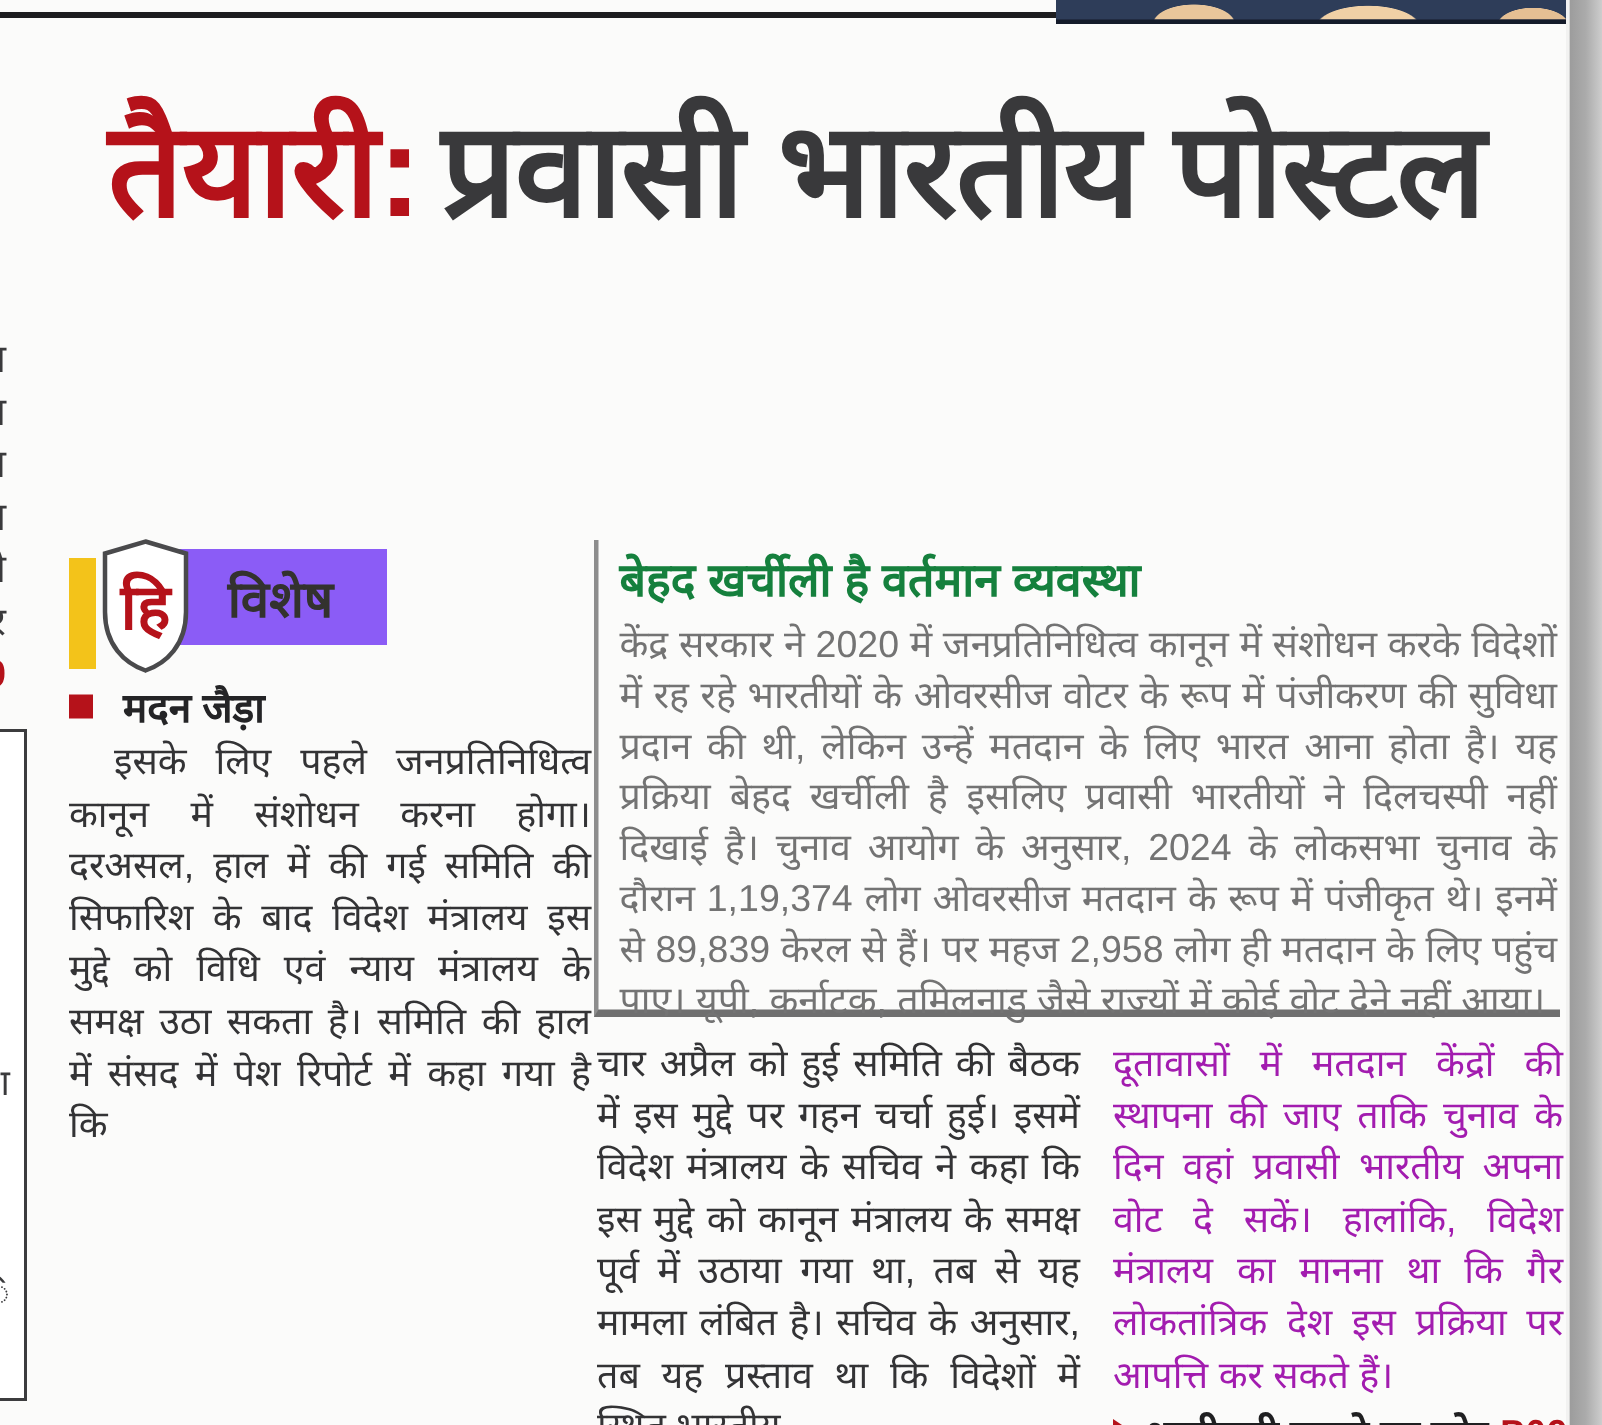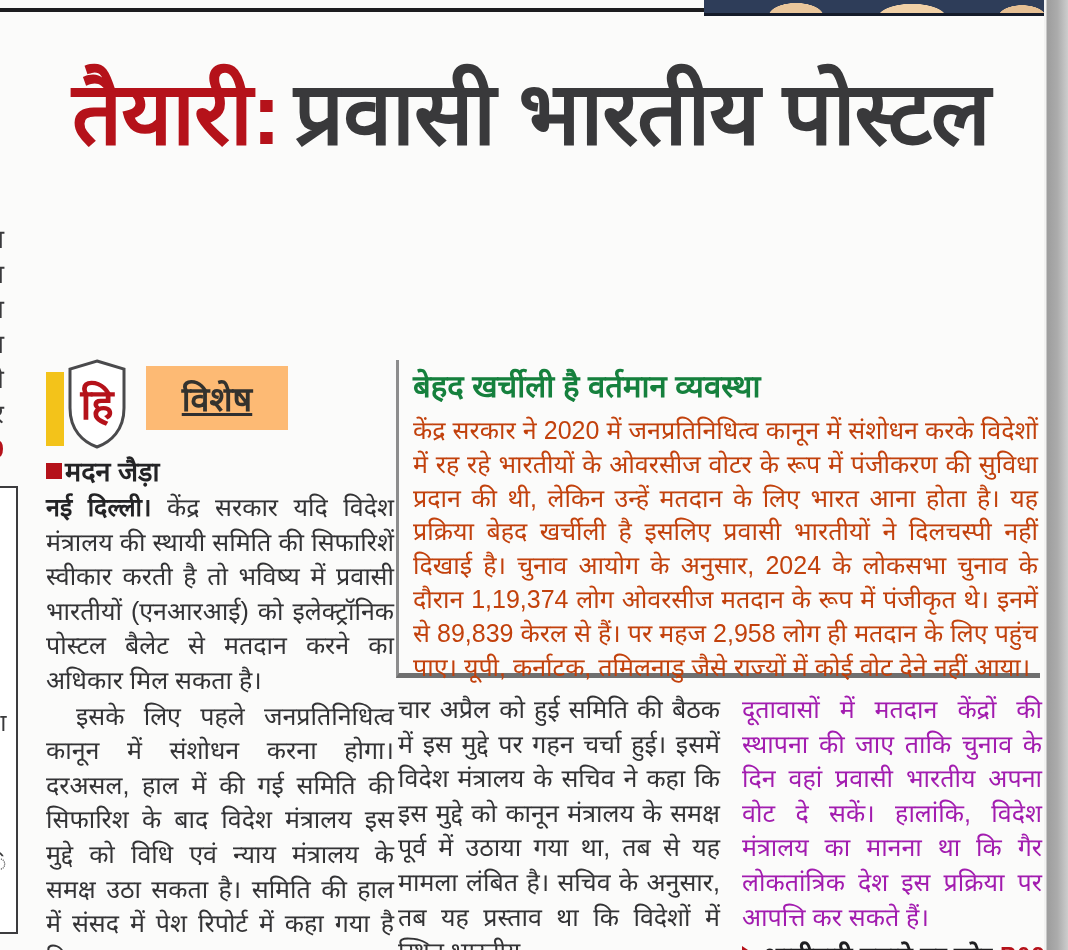--- a/index.html
+++ b/index.html
@@ -49,53 +49,53 @@
   .left-box-frags div.red { color: #b5121a; }
 
   
   .headline { left: 72px; top: 38px; width: 980px; }
   .hl-line { font-size: 88px; line-height: 152px; font-weight: 800; color: #39393b; white-space: nowrap; letter-spacing: -1px; }
   .hl-kicker { color: #b5121a; margin-right: 14px; margin-top: 28px; }
 
   
   .yellow-strip { left: 46px; top: 372px; width: 18px; height: 74px; background: #f3c31a; }
   .label-box {
-    left: 146px; top: 366px; width: 142px; height: 64px;
-    background: #fdba74; display: flex; align-items: center; justify-content: center; text-decoration: underline;
+    left: 116px; top: 366px; width: 142px; height: 64px;
+    background: #8b5cf6; display: flex; align-items: center; justify-content: center;
   }
   .label-box span { font-size: 34px; font-weight: 700; color: #33322e; }
   .shield-wrap { left: 64px; top: 358px; width: 66px; height: 92px; }
   .shield-wrap svg { display: block; }
   .shield-glyph {
     position: absolute; left: 0; top: 16px; width: 66px; text-align: center;
     font-size: 42px; font-weight: 800; color: #b5121a;
   }
 
   
-  .byline { left: 46px; top: 452px; display: flex; align-items: center; gap: 3px; }
+  .byline { left: 46px; top: 452px; display: flex; align-items: center; gap: 20px; }
   .byline .bullet { width: 16px; height: 16px; background: #b5121a; display: inline-block; }
   .byline .author { font-size: 27px; font-weight: 700; color: #242426; }
 
   
   .col1 { left: 46px; top: 490px; width: 348px; }
   .col1 p {
     font-size: 25px; line-height: 34.6px; color: #333335;
     text-align: justify;
   }
   .col1 p.p2 { text-indent: 30px; margin-top: 1px; }
   .dateline { font-weight: 700; color: #242426; }
 
   
   .hbox {
     left: 396px; top: 360px; width: 644px; height: 318px;
     border-left: 3px solid #8d8d8d; border-bottom: 5px solid #6f6f6f;
     padding: 4px 2px 0 14px;
   }
   .hbox h2 { font-size: 31px; font-weight: 800; color: #15803d; margin-bottom: 8px; }
-  .hbox p { font-size: 25px; line-height: 33.8px; color: #c2410c; text-align: justify; }
+  .hbox p { font-size: 25px; line-height: 33.8px; color: #737373; text-align: justify; }
 
   
   .col2 { left: 398px; top: 692px; width: 322px; font-size: 25px; line-height: 34.6px; color: #333335; text-align: justify; }
   .col3 { left: 742px; top: 692px; width: 300px; }
   .col3 p { font-size: 25px; line-height: 34.6px; color: #a21caf; text-align: justify; }
   .more-line { display: flex; align-items: center; gap: 8px; margin-top: 3px; }
   .arrow-icon {
     width: 0; height: 0; display: inline-block;
     border-left: 15px solid #b5121a;
     border-top: 10px solid transparent;
@@ -144,21 +144,20 @@
   </svg>
   <div class="shield-glyph">हि</div>
 </div>
 
 <div class="abs byline">
   <span class="bullet"></span>
   <span class="author">मदन जैड़ा</span>
 </div>
 
 <div class="abs col1">
-  <p class="p1"><span class="dateline">नई दिल्ली।</span> <span>केंद्र सरकार यदि विदेश मंत्रालय की स्थायी समिति की सिफारिशें स्वीकार करती है तो भविष्य में प्रवासी भारतीयों (एनआरआई) को इलेक्ट्रॉनिक पोस्टल बैलेट से मतदान करने का अधिकार मिल सकता है।</span></p>
   <p class="p2">इसके लिए पहले जनप्रतिनिधित्व कानून में संशोधन करना होगा। दरअसल, हाल में की गई समिति की सिफारिश के बाद विदेश मंत्रालय इस मुद्दे को विधि एवं न्याय मंत्रालय के समक्ष उठा सकता है। समिति की हाल में संसद में पेश रिपोर्ट में कहा गया है कि</p>
 </div>
 
 <div class="abs hbox">
   <h2>बेहद खर्चीली है वर्तमान व्यवस्था</h2>
   <p>केंद्र सरकार ने 2020 में जनप्रतिनिधित्व कानून में संशोधन करके विदेशों में रह रहे भारतीयों के ओवरसीज वोटर के रूप में पंजीकरण की सुविधा प्रदान की थी, लेकिन उन्हें मतदान के लिए भारत आना होता है। यह प्रक्रिया बेहद खर्चीली है इसलिए प्रवासी भारतीयों ने दिलचस्पी नहीं दिखाई है। चुनाव आयोग के अनुसार, 2024 के लोकसभा चुनाव के दौरान 1,19,374 लोग ओवरसीज मतदान के रूप में पंजीकृत थे। इनमें से 89,839 केरल से हैं। पर महज 2,958 लोग ही मतदान के लिए पहुंच पाए। यूपी, कर्नाटक, तमिलनाडु जैसे राज्यों में कोई वोट देने नहीं आया।</p>
 </div>
 
 <div class="abs col2">चार अप्रैल को हुई समिति की बैठक में इस मुद्दे पर गहन चर्चा हुई। इसमें विदेश मंत्रालय के सचिव ने कहा कि इस मुद्दे को कानून मंत्रालय के समक्ष पूर्व में उठाया गया था, तब से यह मामला लंबित है। सचिव के अनुसार, तब यह प्रस्ताव था कि विदेशों में स्थित भारतीय</div>
 

